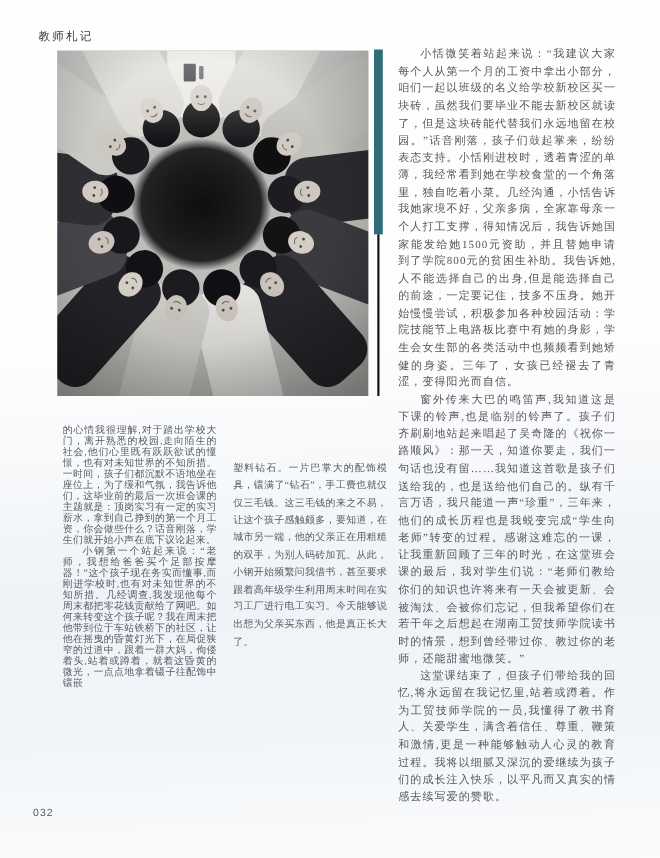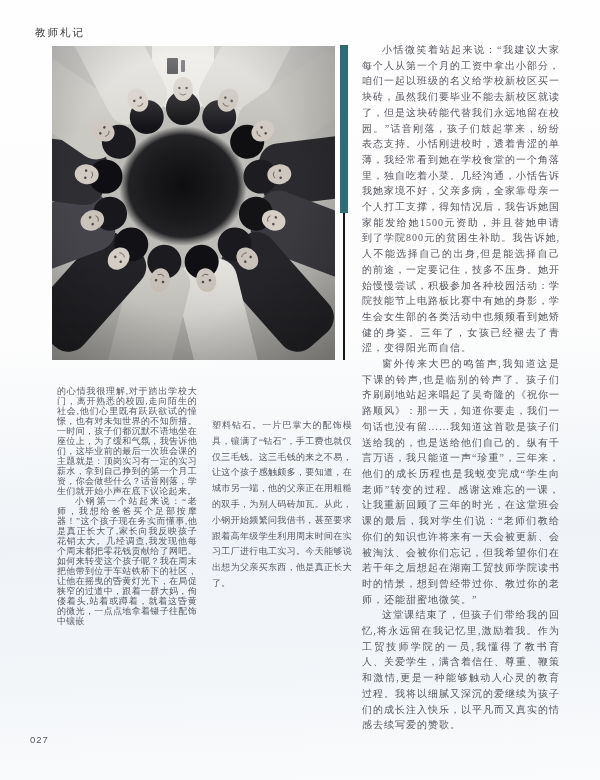--- a/index.html
+++ b/index.html
@@ -204,28 +204,28 @@
       <rect x="0" y="0" width="283" height="314" fill="url(#botdark)"></rect>
       <rect x="0" y="0" width="283" height="314" fill="url(#vg)"></rect>
     </svg>
   </div>
 
   <div class="accent-bar" style="background: rgb(47, 108, 118);"></div>
   <div class="accent-rule"></div>
 
   <div class="col col-left">
     <p>的心情我很理解,对于踏出学校大门，离开熟悉的校园,走向陌生的社会,他们心里既有跃跃欲试的憧憬，也有对未知世界的不知所措。一时间，孩子们都沉默不语地坐在座位上，为了缓和气氛，我告诉他们，这毕业前的最后一次班会课的主题就是：顶岗实习有一定的实习薪水，拿到自己挣到的第一个月工资，你会做些什么？话音刚落，学生们就开始小声在底下议论起来。</p>
-    <p class="indent">小钢第一个站起来说：“老师，我想给爸爸买个足部按摩器！”这个孩子现在务实而懂事,他是真正长大了,家长向我反映孩子花销太大。几经调查,我发现他每个周末都把零花钱贡献给了网吧。如何来转变这个孩子呢？我在周末把他带到位于车站铁桥下的社区，让他在摇曳的昏黄灯光下，在局促狭窄的过道中，跟着一群大妈，佝偻着头,站着或蹲着，就着这昏黄的微光，一点点地拿着镊子往配饰中镶嵌</p>
+    <p class="indent">小钢第一个站起来说：“老师，我想给爸爸买个足部按摩器！”这个孩子现在务实而懂事,而刚进学校时,也有对未知世界的不知所措。几经调查,我发现他每个周末都把零花钱贡献给了网吧。如何来转变这个孩子呢？我在周末把他带到位于车站铁桥下的社区，让他在摇曳的昏黄灯光下，在局促狭窄的过道中，跟着一群大妈，佝偻着头,站着或蹲着，就着这昏黄的微光，一点点地拿着镊子往配饰中镶嵌</p>
   </div>
 
   <div class="col col-mid">
     <p>塑料钻石。一片巴掌大的配饰模具，镶满了“钻石”，手工费也就仅仅三毛钱。这三毛钱的来之不易，让这个孩子感触颇多，要知道，在城市另一端，他的父亲正在用粗糙的双手，为别人码砖加瓦。从此，小钢开始频繁问我借书，甚至要求跟着高年级学生利用周末时间在实习工厂进行电工实习。今天能够说出想为父亲买东西，他是真正长大了。</p>
   </div>
 
   <div class="col col-right">
     <p class="indent">小恬微笑着站起来说：“我建议大家每个人从第一个月的工资中拿出小部分，咱们一起以班级的名义给学校新校区买一块砖，虽然我们要毕业不能去新校区就读了，但是这块砖能代替我们永远地留在校园。”话音刚落，孩子们鼓起掌来，纷纷表态支持。小恬刚进校时，透着青涩的单薄，我经常看到她在学校食堂的一个角落里，独自吃着小菜。几经沟通，小恬告诉我她家境不好，父亲多病，全家靠母亲一个人打工支撑，得知情况后，我告诉她国家能发给她1500元资助，并且替她申请到了学院800元的贫困生补助。我告诉她,人不能选择自己的出身,但是能选择自己的前途，一定要记住，技多不压身。她开始慢慢尝试，积极参加各种校园活动：学院技能节上电路板比赛中有她的身影，学生会女生部的各类活动中也频频看到她矫健的身姿。三年了，女孩已经褪去了青涩，变得阳光而自信。</p>
     <p class="indent">窗外传来大巴的鸣笛声,我知道这是下课的铃声,也是临别的铃声了。孩子们齐刷刷地站起来唱起了吴奇隆的《祝你一路顺风》：那一天，知道你要走，我们一句话也没有留……我知道这首歌是孩子们送给我的，也是送给他们自己的。纵有千言万语，我只能道一声“珍重”，三年来，他们的成长历程也是我蜕变完成“学生向老师”转变的过程。感谢这难忘的一课，让我重新回顾了三年的时光，在这堂班会课的最后，我对学生们说：“老师们教给你们的知识也许将来有一天会被更新、会被淘汰、会被你们忘记，但我希望你们在若干年之后想起在湖南工贸技师学院读书时的情景，想到曾经带过你、教过你的老师，还能甜蜜地微笑。”</p>
-    <p class="indent">这堂课结束了，但孩子们带给我的回忆,将永远留在我记忆里,激励着我。作为工贸技师学院的一员,我懂得了教书育人、关爱学生，满含着信任、尊重、鞭策和激情,更是一种能够触动人心灵的教育过程。我将以细腻又深沉的爱继续为孩子们的成长注入快乐，以平凡而又真实的情感去续写爱的赞歌。</p>
-  </div>
-
-  <div class="page-number">027</div>
+    <p class="indent">这堂课结束了，但孩子们带给我的回忆,将永远留在我记忆里,站着或蹲着。作为工贸技师学院的一员,我懂得了教书育人、关爱学生，满含着信任、尊重、鞭策和激情,更是一种能够触动人心灵的教育过程。我将以细腻又深沉的爱继续为孩子们的成长注入快乐，以平凡而又真实的情感去续写爱的赞歌。</p>
+  </div>
+
+  <div class="page-number">032</div>
 
 </div>
 
 </body></html>

